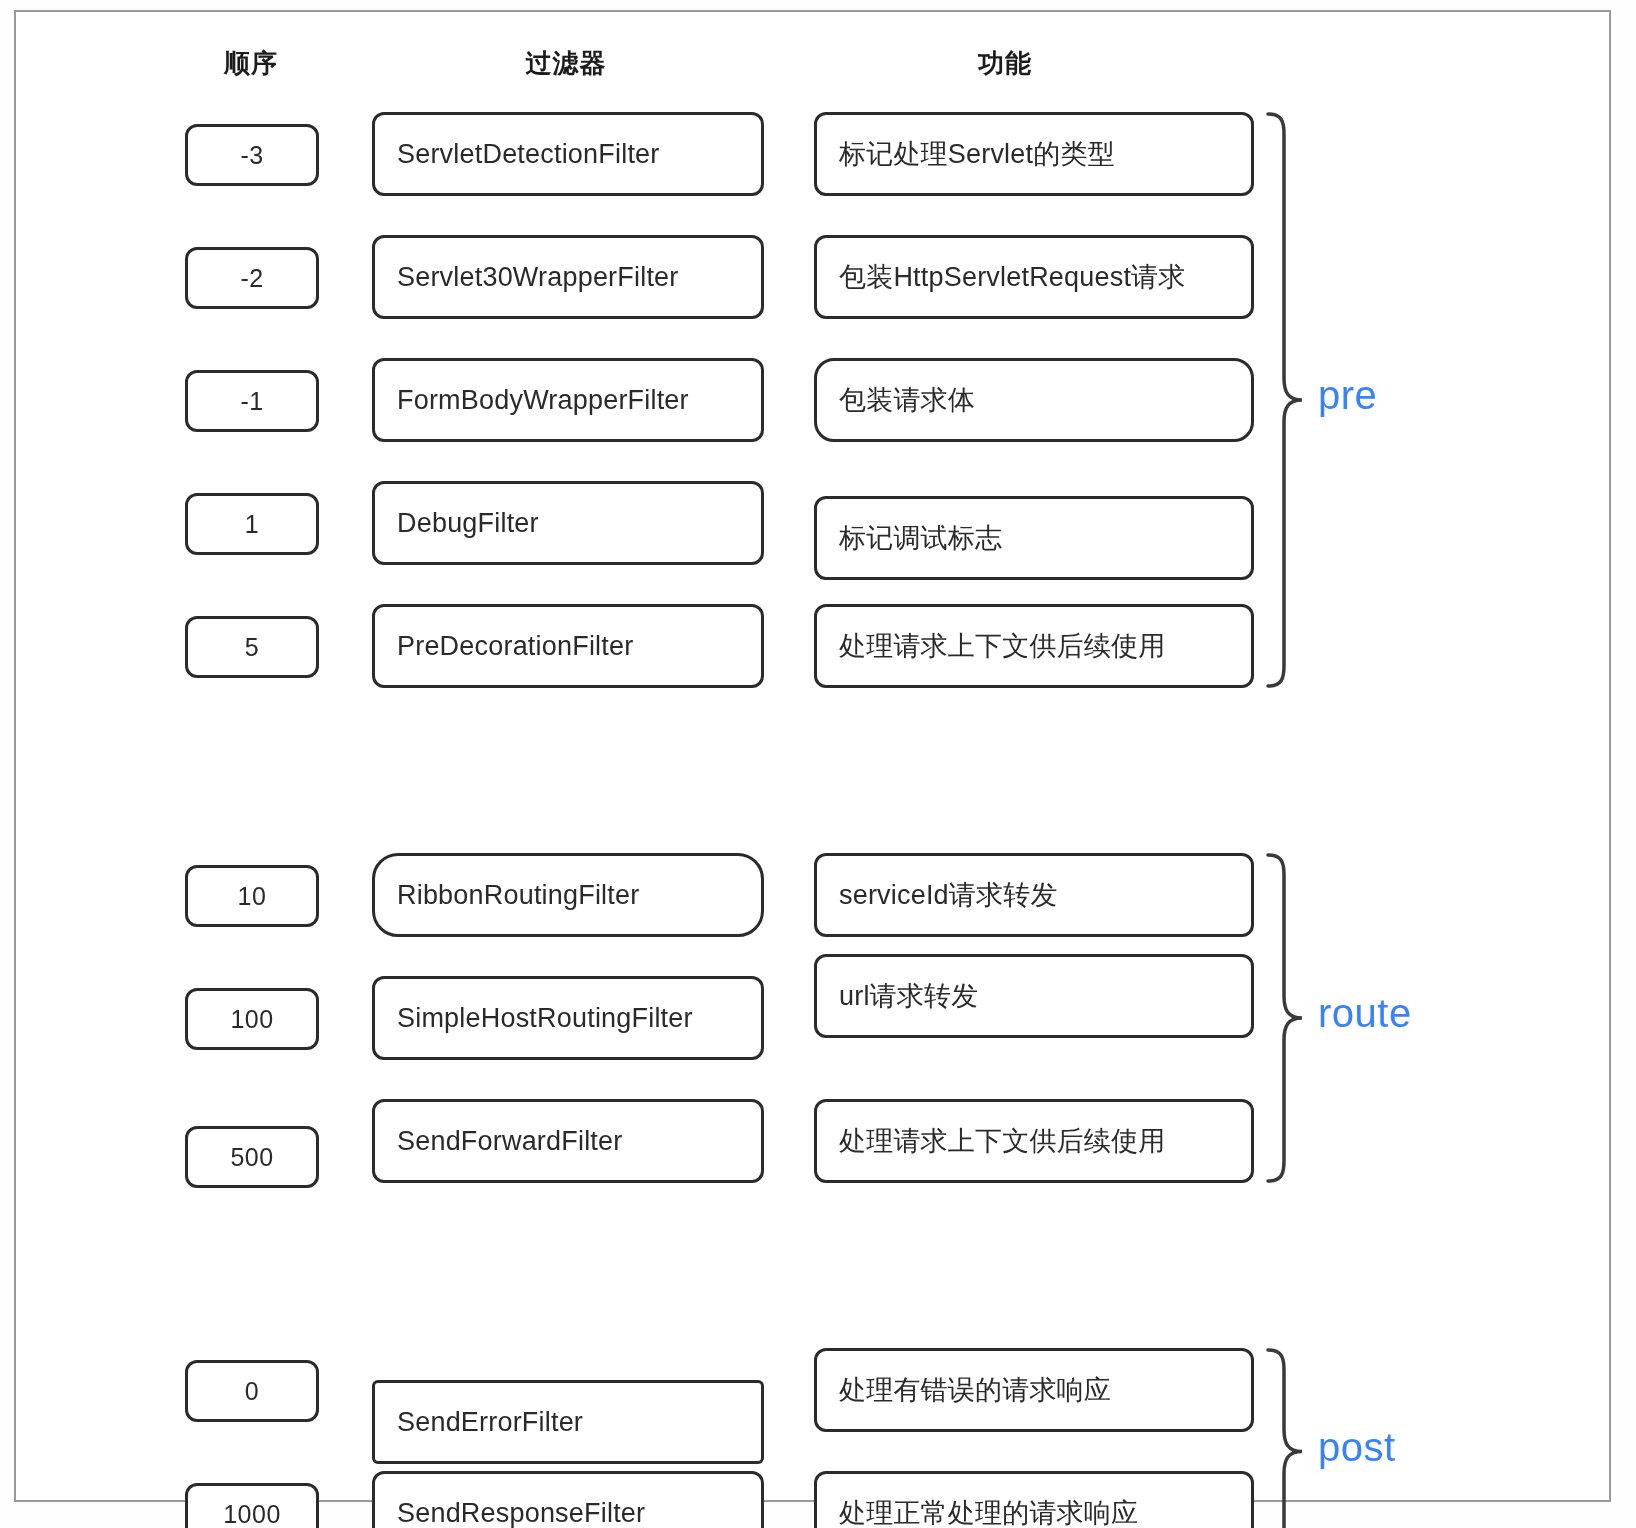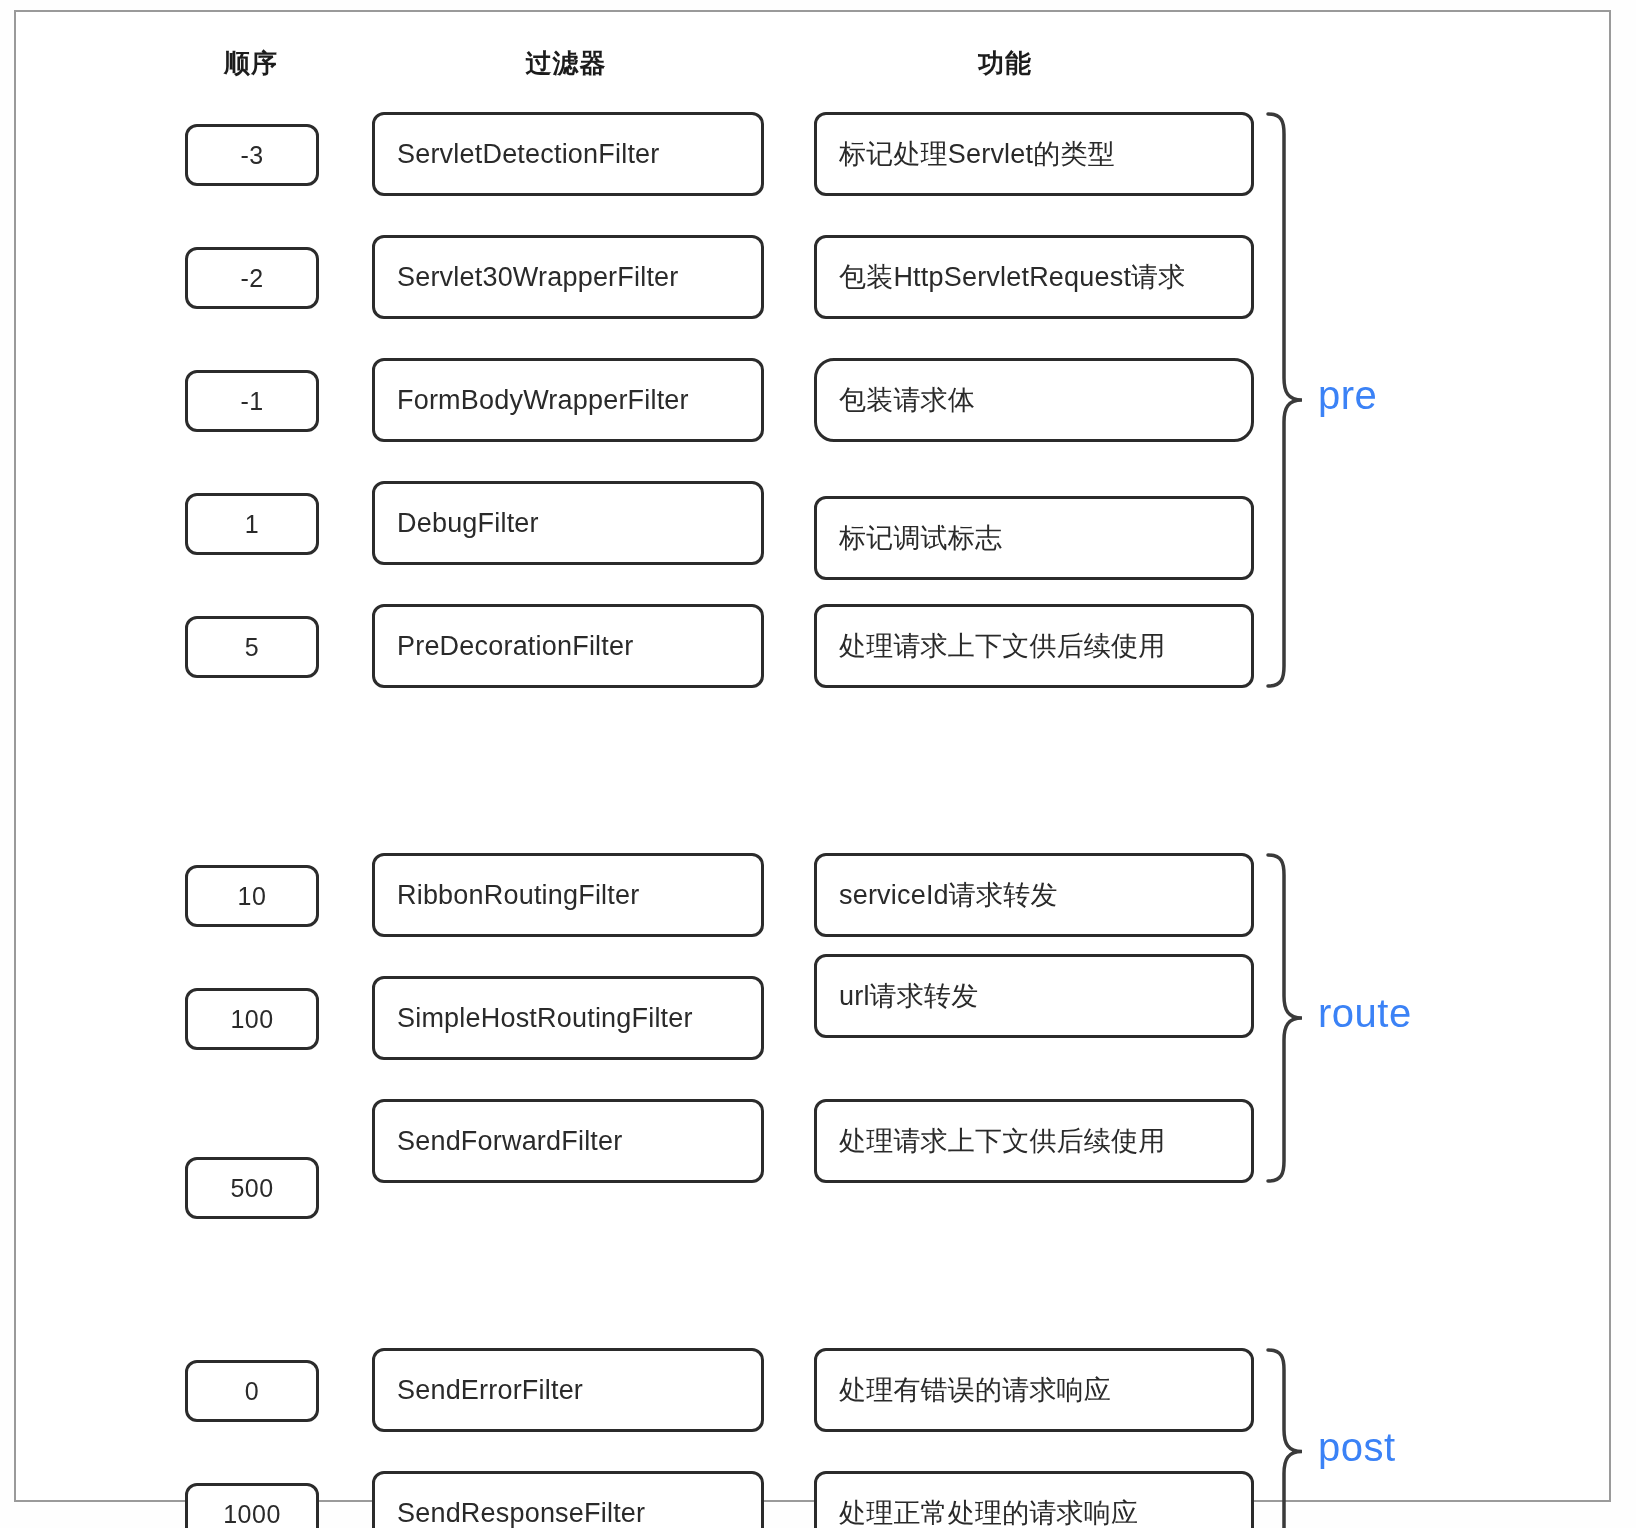--- a/index.html
+++ b/index.html
@@ -166,48 +166,48 @@
       </div>
       <div class="card filter-card" style="top: 604px;">
         <span class="txt">PreDecorationFilter</span>
       </div>
       <div class="card func-card" style="top: 604px;">
         <span class="txt">处理请求上下文供后续使用</span>
       </div>
       <div class="card order-card" style="top: 865px;">
         <span class="txt">10</span>
       </div>
-      <div class="card filter-card" style="top: 853px;">
+      <div class="card filter-card" style="top: 853px; border-radius: 26px;">
         <span class="txt">RibbonRoutingFilter</span>
       </div>
       <div class="card func-card" style="top: 853px;">
         <span class="txt">serviceId请求转发</span>
       </div>
       <div class="card order-card" style="top: 988px;">
         <span class="txt">100</span>
       </div>
       <div class="card filter-card" style="top: 976px;">
         <span class="txt">SimpleHostRoutingFilter</span>
       </div>
       <div class="card func-card" style="top: 954px;">
         <span class="txt">url请求转发</span>
       </div>
-      <div class="card order-card" style="top: 1157px;">
+      <div class="card order-card" style="top: 1126px;">
         <span class="txt">500</span>
       </div>
       <div class="card filter-card" style="top: 1099px;">
         <span class="txt">SendForwardFilter</span>
       </div>
       <div class="card func-card" style="top: 1099px;">
         <span class="txt">处理请求上下文供后续使用</span>
       </div>
       <div class="card order-card" style="top: 1360px;">
         <span class="txt">0</span>
       </div>
-      <div class="card filter-card" style="top: 1348px;">
+      <div class="card filter-card" style="top: 1380px; border-radius: 6px;">
         <span class="txt">SendErrorFilter</span>
       </div>
       <div class="card func-card" style="top: 1348px;">
         <span class="txt">处理有错误的请求响应</span>
       </div>
       <div class="card order-card" style="top: 1483px;">
         <span class="txt">1000</span>
       </div>
       <div class="card filter-card" style="top: 1471px;">
         <span class="txt">SendResponseFilter</span>

